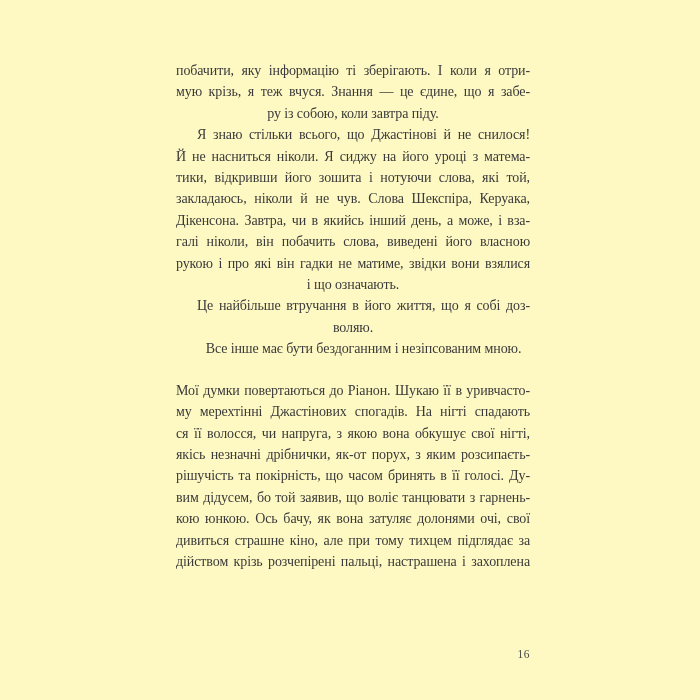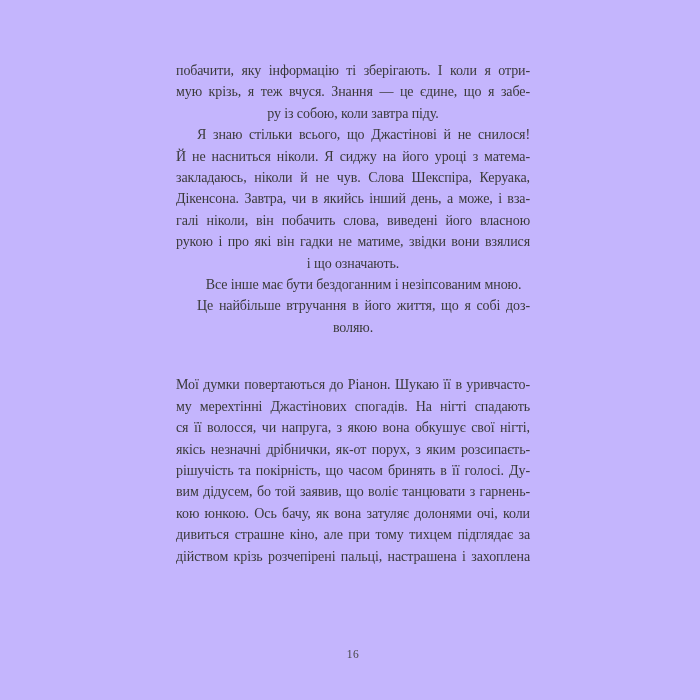--- a/index.html
+++ b/index.html
@@ -10,34 +10,34 @@
     width: 700px;
     height: 700px;
     background: #ffffff;
     font-family: "Liberation Serif", serif;
     overflow: hidden;
     position: relative;
   }
   .page {
     position: absolute;
     inset: 0;
-    background: #c4b5fd;
+    background: #fef9c3;
   }
   .text-column {
     position: absolute;
     left: 176px;
     top: 60px;
     width: 354px;
     color: #3a3a3a;
     font-size: 14px;
     line-height: 21.4px;
     letter-spacing: -0.1px;
   }
   .section + .section {
-    margin-top: 36px;
+    margin-top: 20px;
   }
   .paragraph {
     margin: 0;
   }
   .line {
     text-align: justify;
     text-align-last: justify;
     white-space: normal;
   }
   .line.last {
@@ -45,62 +45,63 @@
     text-align-last: auto;
   }
   .line.first-indent {
     text-indent: 21px;
   }
   .page-number {
     position: absolute;
     left: 176px;
     top: 648px;
     width: 354px;
-    text-align: center;
+    text-align: right;
     font-size: 11.5px;
     color: #474747;
     letter-spacing: 0.5px;
   }
 </style>
 </head>
 <body>
 
 <div class="page">
   <div class="text-column" id="text-column">
       <div class="section">
         <div class="paragraph">
           <div class="line">побачити, яку інформацію ті зберігають. І коли я отри-</div>
           <div class="line">мую крізь, я теж вчуся. Знання — це єдине, що я забе-</div>
           <div class="line last">ру із собою, коли завтра піду.</div>
         </div>
         <div class="paragraph">
           <div class="line first-indent">Я знаю стільки всього, що Джастінові й не снилося!</div>
           <div class="line">Й не насниться ніколи. Я сиджу на його уроці з матема-</div>
+          <div class="line">тики, відкривши його зошита і нотуючи слова, які той,</div>
           <div class="line">закладаюсь, ніколи й не чув. Слова Шекспіра, Керуака,</div>
           <div class="line">Дікенсона. Завтра, чи в якийсь інший день, а може, і вза-</div>
           <div class="line">галі ніколи, він побачить слова, виведені його власною</div>
           <div class="line">рукою і про які він гадки не матиме, звідки вони взялися</div>
           <div class="line last">і що означають.</div>
         </div>
         <div class="paragraph">
-          <div class="line last first-indent">Все інше має бути бездоганним і незіпсованим мною.</div>
+          <div class="line first-indent">Це найбільше втручання в його життя, що я собі доз-</div>
+          <div class="line last">воляю.</div>
         </div>
         <div class="paragraph">
-          <div class="line first-indent">Це найбільше втручання в його життя, що я собі доз-</div>
-          <div class="line last">воляю.</div>
+          <div class="line last first-indent">Все інше має бути бездоганним і незіпсованим мною.</div>
         </div>
       </div>
       <div class="section">
         <div class="paragraph">
           <div class="line">Мої думки повертаються до Ріанон. Шукаю її в уривчасто-</div>
           <div class="line">му мерехтінні Джастінових спогадів. На нігті спадають</div>
           <div class="line">ся її волосся, чи напруга, з якою вона обкушує свої нігті,</div>
           <div class="line">якісь незначні дрібнички, як-от порух, з яким розсипаєть-</div>
           <div class="line">рішучість та покірність, що часом бринять в її голосі. Ду-</div>
           <div class="line">вим дідусем, бо той заявив, що воліє танцювати з гарнень-</div>
-          <div class="line">кою юнкою. Ось бачу, як вона затуляє долонями очі, коли</div>
+          <div class="line">кою юнкою. Ось бачу, як вона затуляє долонями очі, свої</div>
           <div class="line">дивиться страшне кіно, але при тому тихцем підглядає за</div>
           <div class="line">дійством крізь розчепірені пальці, настрашена і захоплена</div>
         </div>
       </div>
     </div>
   <div class="page-number">16</div>
 </div>
 
 </body></html>

